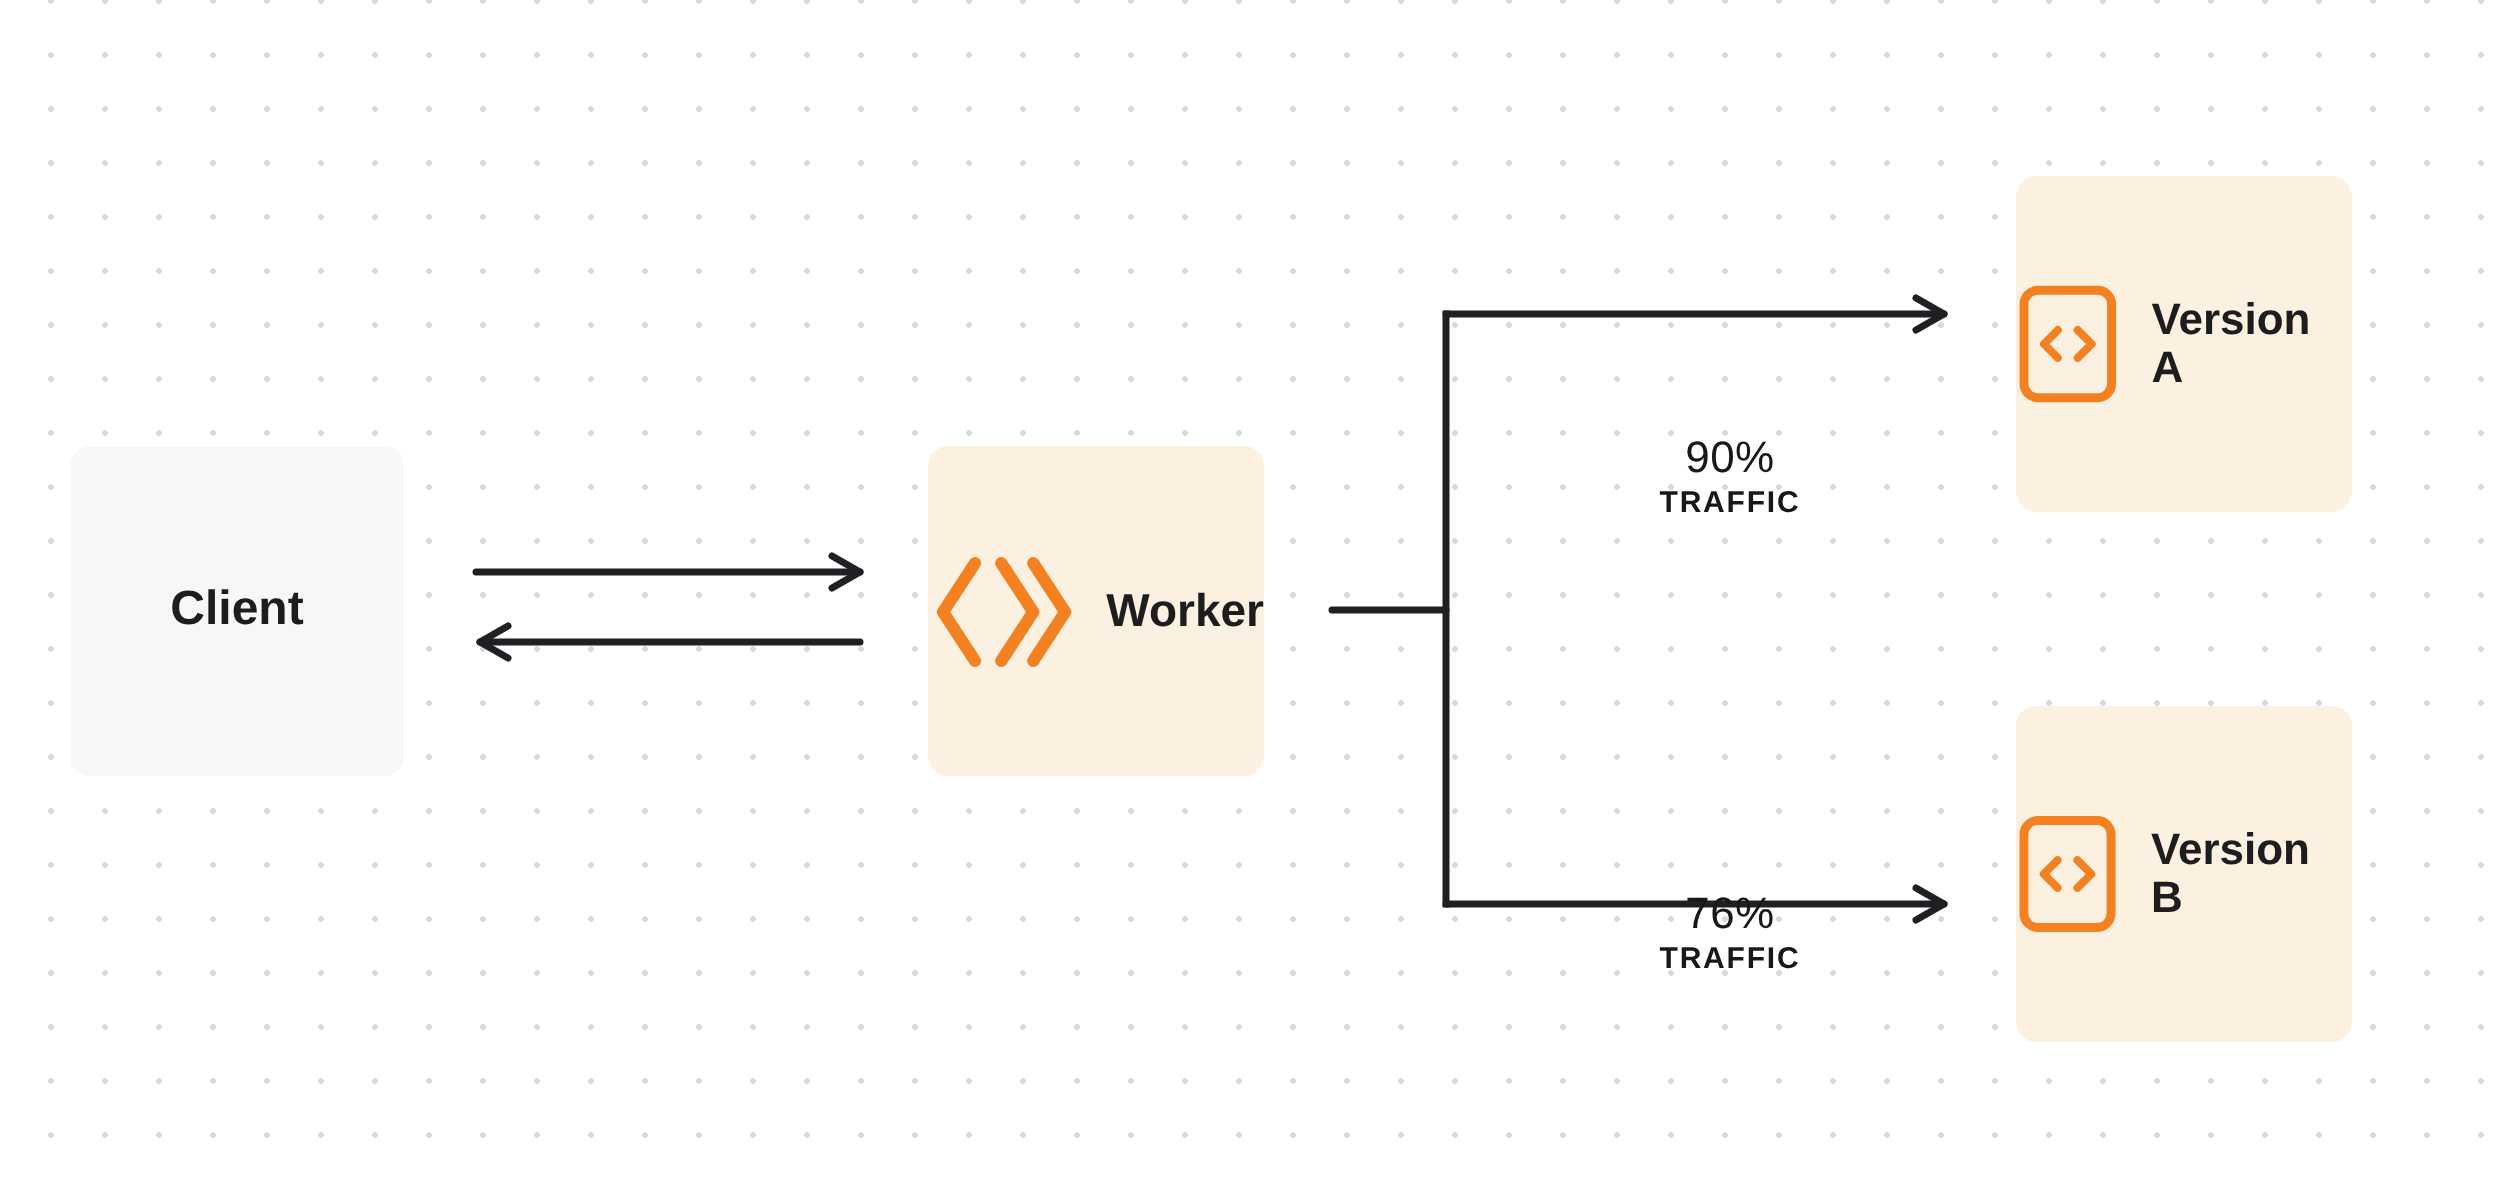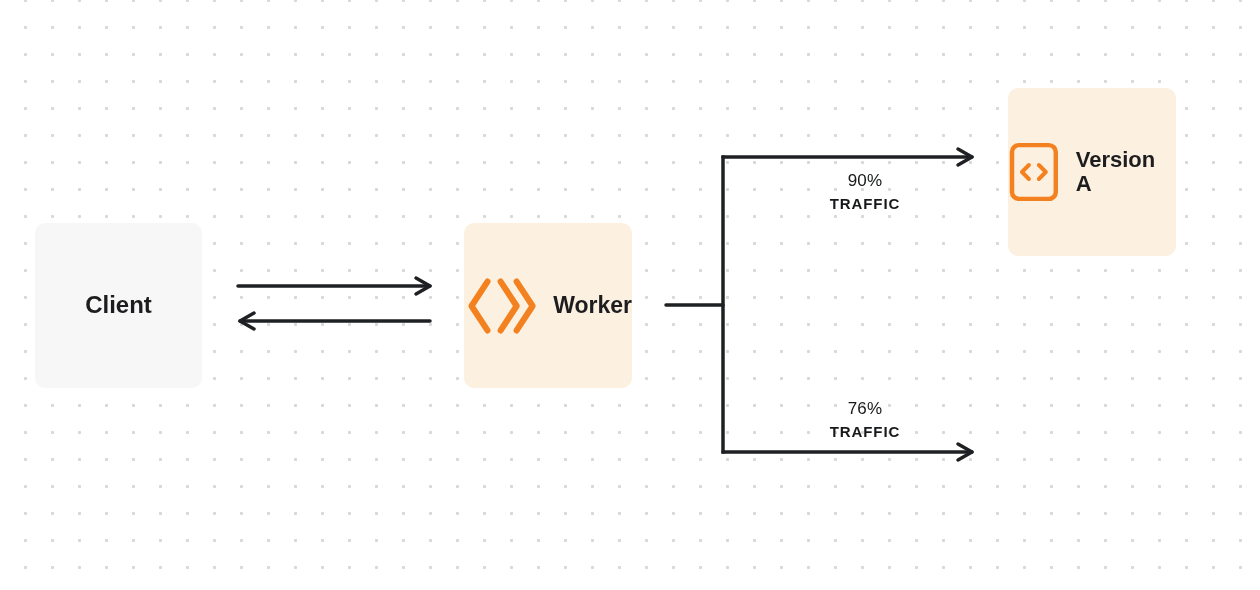--- a/index.html
+++ b/index.html
@@ -61,24 +61,25 @@
   .traffic-label {
     position: absolute;
     z-index: 2;
     width: 190px;
     text-align: center;
     color: #17181a;
   }
   .traffic-top { left: 770px; top: 171px; }
   .traffic-bottom { left: 770px; top: 399px; }
   .traffic-percent {
-    font-size: 17px;
+    font-size: 22px;
     font-weight: 500;
     letter-spacing: 0.2px;
     line-height: 20px;
+    margin-top: 48px;
   }
   .traffic-caption {
     font-size: 15px;
     font-weight: 700;
     letter-spacing: 0.9px;
     line-height: 19px;
     margin-top: 3px;
   }
   .icon-block { display: block; }
 </style>
@@ -122,20 +123,28 @@
 
   <div class="node node-version node-version-a">
     <svg class="icon-block" width="52" height="62" viewBox="0 0 52 62" xmlns="http://www.w3.org/2000/svg">
       <rect x="4" y="4" width="44" height="54" rx="7" fill="none" stroke="#f48120" stroke-width="4.5"></rect>
       <path d="M21,24 L14,31 L21,38" fill="none" stroke="#f48120" stroke-width="4" stroke-linecap="round" stroke-linejoin="round"></path>
       <path d="M31,24 L38,31 L31,38" fill="none" stroke="#f48120" stroke-width="4" stroke-linecap="round" stroke-linejoin="round"></path>
     </svg>
     <div class="node-label">Version A</div>
   </div>
 
+  <div class="node node-version node-version-b">
+    <svg class="icon-block" width="52" height="62" viewBox="0 0 52 62" xmlns="http://www.w3.org/2000/svg">
+      <rect x="4" y="4" width="44" height="54" rx="7" fill="none" stroke="#f48120" stroke-width="4.5"></rect>
+      <path d="M21,24 L14,31 L21,38" fill="none" stroke="#f48120" stroke-width="4" stroke-linecap="round" stroke-linejoin="round"></path>
+      <path d="M31,24 L38,31 L31,38" fill="none" stroke="#f48120" stroke-width="4" stroke-linecap="round" stroke-linejoin="round"></path>
+    </svg>
+    <div class="node-label">Version B</div>
+  </div>
 
   <div class="traffic-label traffic-top">
     <div class="traffic-percent">90%</div>
     <div class="traffic-caption">TRAFFIC</div>
   </div>
 
   <div class="traffic-label traffic-bottom">
     <div class="traffic-percent">76%</div>
     <div class="traffic-caption">TRAFFIC</div>
   </div>

